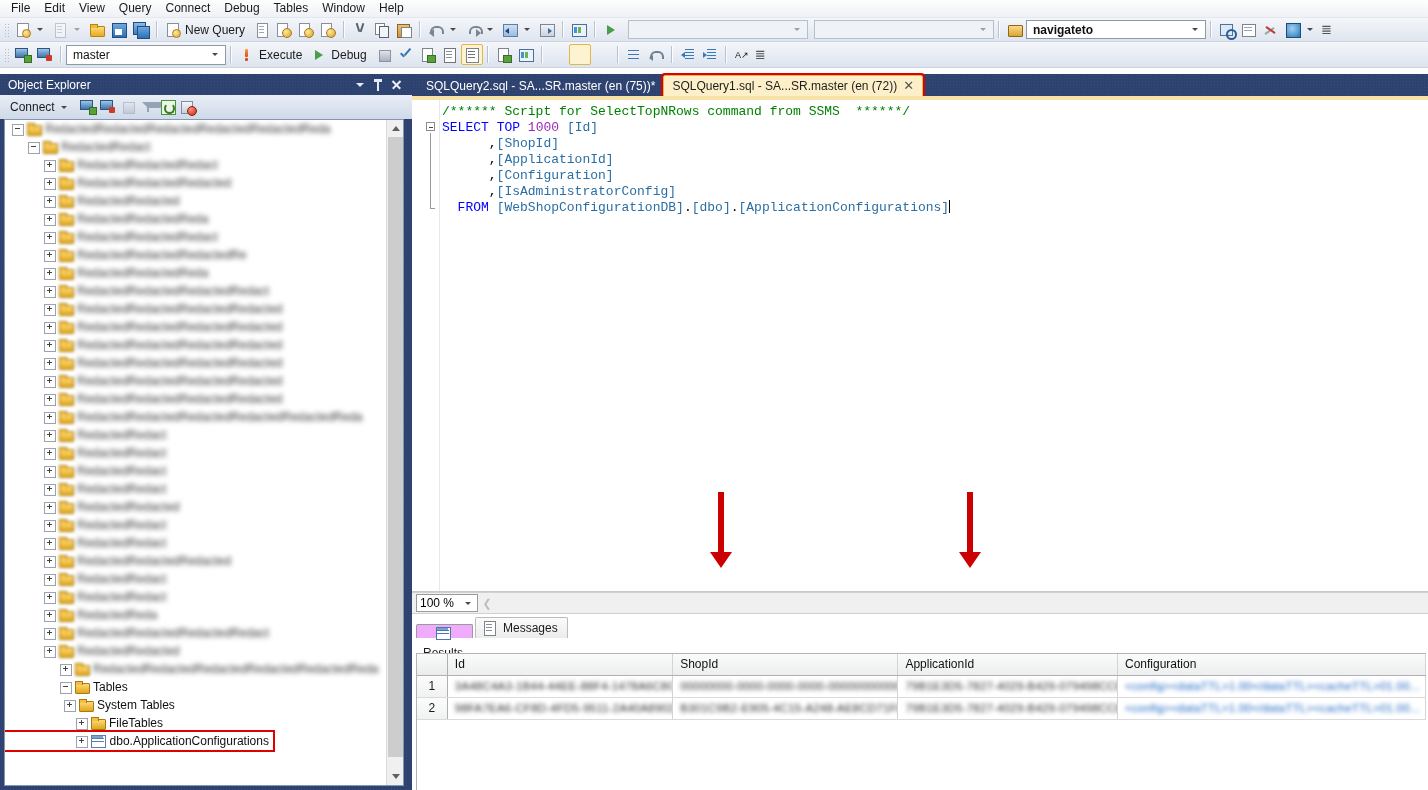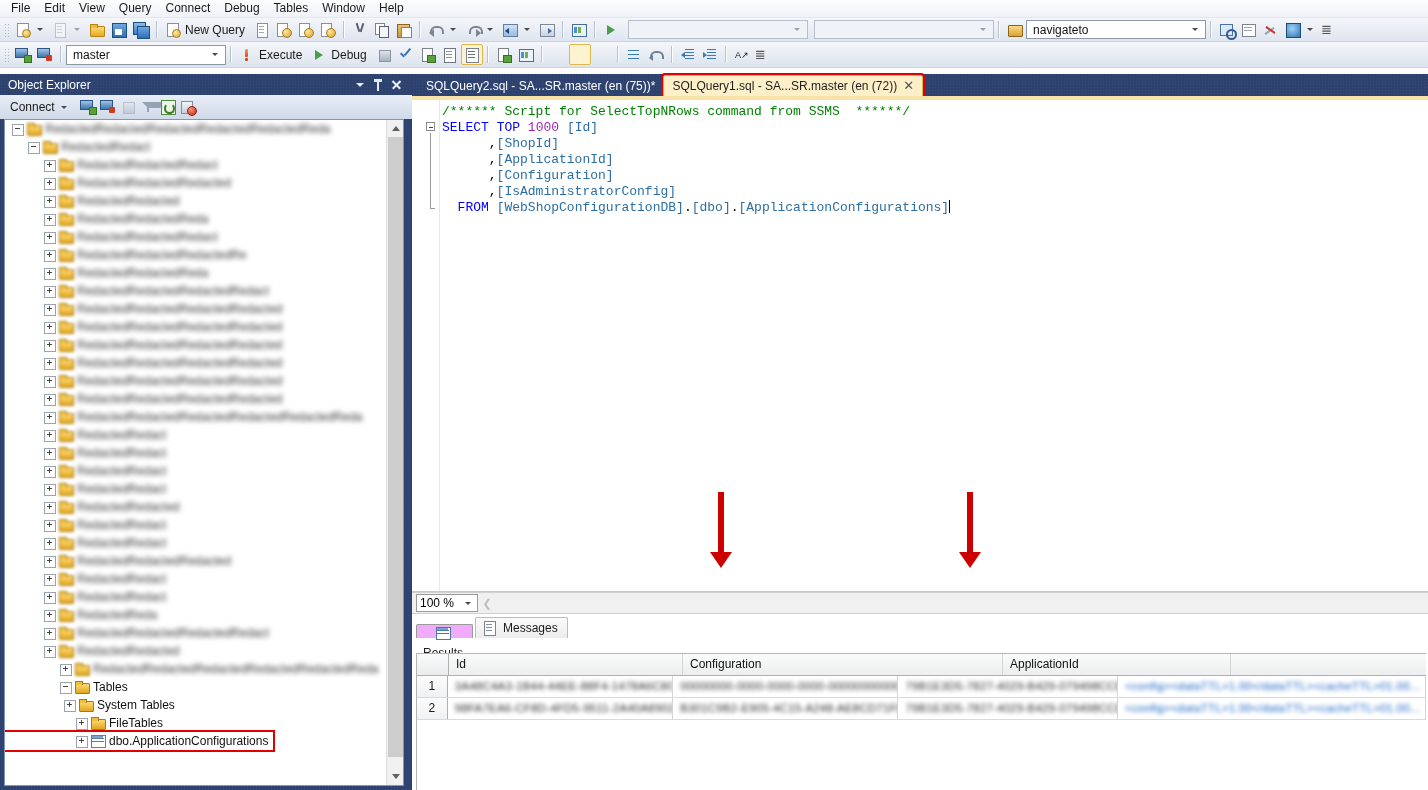--- a/index.html
+++ b/index.html
@@ -227,21 +227,21 @@
   .nico.dbfolder::after{content:"";position:absolute;left:1px;top:2px;width:6px;height:3px;
     background:#f3bf3e;border:1px solid #a67b12;border-bottom:none;}
   .nico.tablei::before{content:"";position:absolute;left:1px;top:2px;width:13px;height:11px;
     background:#fff;border:1px solid #5b7fa8;}
   .nico.tablei::after{content:"";position:absolute;left:1px;top:5px;width:13px;height:1px;
     background:#5b7fa8;box-shadow:0 3px 0 #5b7fa8;}
   .nico.tablei .hdr{position:absolute;left:2px;top:3px;width:11px;height:2px;background:#7ba2cd;}
   .tnode .lbl { padding-right:4px; }
   .blurtxt { color:#3a3a3a; filter: blur(2.6px); user-select:none; }
 
-  .hl-red { outline:2px solid #e00000; outline-offset:0px; }
+  .hl-red { outline:2px solid #e00000; outline-offset:0px;justify-content:space-between; }
 
   
   .oe-vsb { position:absolute; right:0; top:0; width:17px; height:665px;
     background:#f0f0f0; border-left:1px solid #dcdcdc; }
   .oe-vsb .arrow { position:absolute; left:0; width:17px; height:17px; background:#f0f0f0;
     display:flex;align-items:center;justify-content:center; }
   .oe-vsb .arrow.up{top:0;} .oe-vsb .arrow.dn{bottom:0;}
   .chev-up{width:0;height:0;border-left:4px solid transparent;border-right:4px solid transparent;
     border-bottom:5px solid #606060;}
   .chev-dn{width:0;height:0;border-left:4px solid transparent;border-right:4px solid transparent;
@@ -417,21 +417,21 @@
       <span class="drop-arrow" style="opacity:.5"></span>
     </div>
     <div style="width:6px"></div>
     <div style="width:180px;height:19px;background:#eff2f7;border:1px solid #b6bfcc;display:flex;align-items:center;justify-content:flex-end;padding-right:4px;">
       <span class="drop-arrow" style="opacity:.5"></span>
     </div>
     <div class="tsep"></div>
     <div class="tbtn">
       <span class="ico open2"></span>
     </div>
-    <div style="width:180px;height:19px;background:#fff;border:1px solid #8d98a8;display:flex;align-items:center;justify-content:space-between;padding:0 4px 0 6px;">
+    <div style="width:180px;height:19px;background:#fff;border:1px solid #8d98a8;display:flex;align-items:center;justify-content:space-between;padding:0 4px 0 6px;font-weight:bold;">
       <span style="font-size:12px;color:#111;">navigateto</span>
       <span class="drop-arrow"></span>
     </div>
     <div class="tsep"></div>
     <div class="tbtn">
       <span class="ico find"></span>
     </div>
     <div class="tbtn">
       <span class="ico props"></span>
     </div>
@@ -849,22 +849,23 @@
           </div>
           <div class="rtab">
             <span class="ico rmsg"></span>
             <span>Messages</span>
           </div>
         </div>
       <div class="grid" id="grid">
           <div class="grow ghead">
             <div class="gcorner"></div>
             <div class="gcell" style="width: 234px;">Id</div>
+            <div class="gcell" style="width: 234px;">ShopId</div>
+            <div class="gcell" style="width: 228px;">ApplicationId</div>
             <div class="gcell" style="width: 320px;">Configuration</div>
-            <div class="gcell" style="width: 228px;">ApplicationId</div>
           </div>
           <div class="grow data">
             <div class="gnum">1</div>
             <div class="gcell" style="width: 234px;"><span class="cellblur">3A48C4A3-1B44-44EE-88F4-1478A6C8C639</span></div>
             <div class="gcell" style="width: 234px;"><span class="cellblur">00000000-0000-0000-0000-000000000001</span></div>
             <div class="gcell" style="width: 228px;"><span class="cellblur">79B1E3D5-7827-4029-B429-079498CC801D</span></div>
             <div class="gcell" style="width: 320px;"><span class="cellblur xml">&lt;config&gt;&lt;dataTTL&gt;1.00&lt;/dataTTL&gt;&lt;cacheTTL&gt;01.00...</span></div>
           </div>
           <div class="grow data">
             <div class="gnum">2</div>

